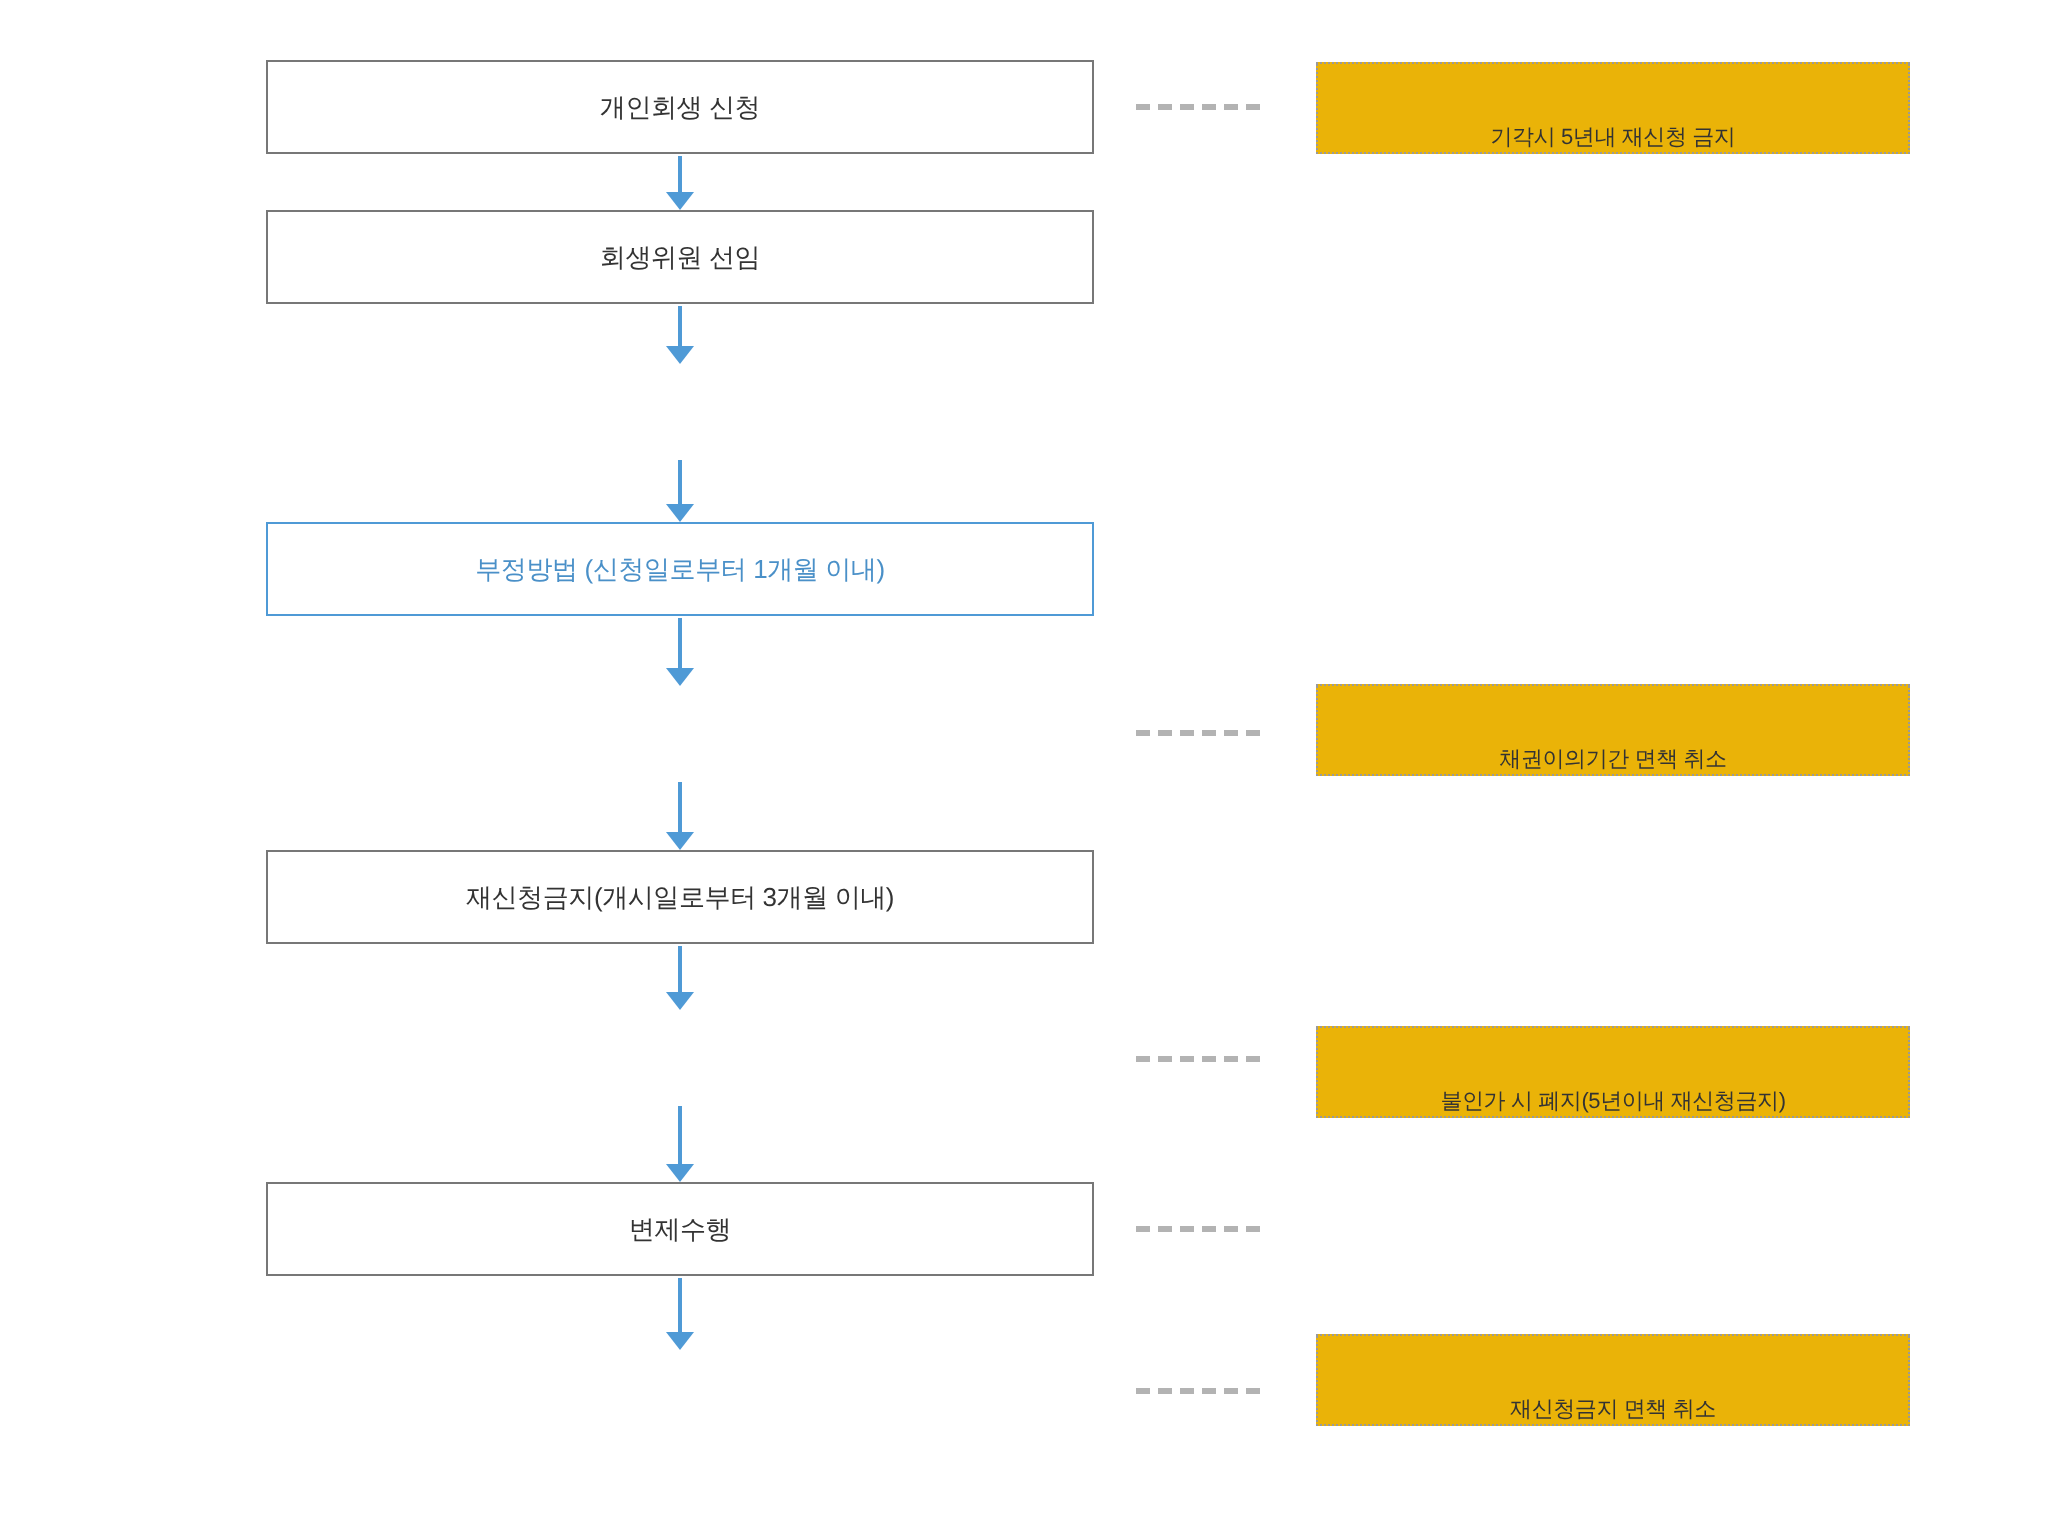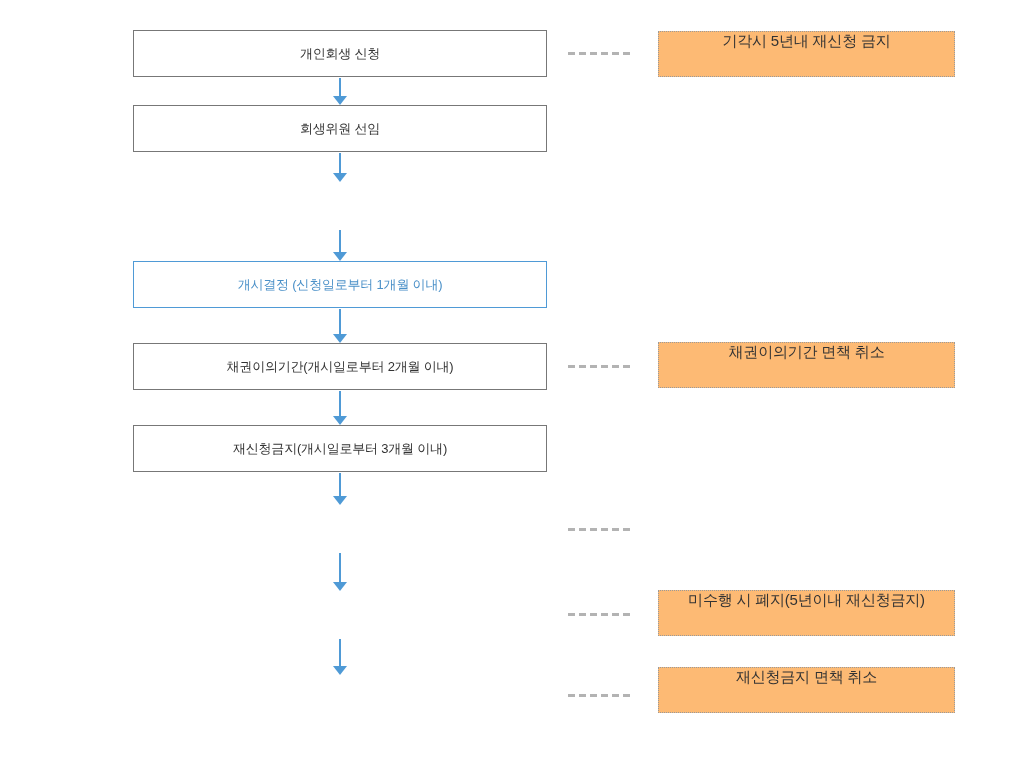--- a/index.html
+++ b/index.html
@@ -43,26 +43,26 @@
   .main-box.blue {
     border: 1px solid var(--blue);
     color: var(--blue-text);
   }
   .side-box {
     position: absolute;
     left: 658px;
     width: 297px;
     height: 46px;
     box-sizing: border-box;
-    background: #fdba74;
+    background: #eab308;
     border: 1px dotted var(--dotted-border);
     display: flex;
-    align-items: flex-start;
+    align-items: flex-end;
     justify-content: center;
-    font-size: 15px;
+    font-size: 11px;
     color: var(--dark-text);
     letter-spacing: -0.2px;
   }
   .arrow {
     position: absolute;
     left: 333px;
     width: 14px;
     display: flex;
     flex-direction: column;
     align-items: center;
@@ -96,27 +96,27 @@
 
 <div class="canvas">
 
   <div class="main-box dark" style="top:105px">
       <span>회생위원 선임</span>
     </div>
   <div class="main-box dark" style="top:30px">
       <span>개인회생 신청</span>
     </div>
   <div class="main-box blue" style="top:261px">
-      <span>개시결정 (신청일로부터 1개월 이내)</span>
-    </div>
-  <div class="main-box dark" style="top:343px">
-      <span>채권이의기간(개시일로부터 2개월 이내)</span>
+      <span>부정방법 (신청일로부터 1개월 이내)</span>
     </div>
   <div class="main-box dark" style="top:425px">
       <span>재신청금지(개시일로부터 3개월 이내)</span>
+    </div>
+  <div class="main-box dark" style="top:591px">
+      <span>변제수행</span>
     </div>
 
   <div class="arrow" style="top:78px;  height:27px">
       <div class="shaft"></div>
       <div class="head"></div>
     </div>
   <div class="arrow" style="top:153px; height:29px">
       <div class="shaft"></div>
       <div class="head"></div>
     </div>
@@ -150,20 +150,20 @@
   <div class="connector" style="top:528px"></div>
   <div class="connector" style="top:613px"></div>
   <div class="connector" style="top:694px"></div>
 
   <div class="side-box" style="top:31px">
       <span>기각시 5년내 재신청 금지</span>
     </div>
   <div class="side-box" style="top:342px">
       <span>채권이의기간 면책 취소</span>
     </div>
-  <div class="side-box" style="top:590px">
-      <span>미수행 시 폐지(5년이내 재신청금지)</span>
+  <div class="side-box" style="top:513px">
+      <span>불인가 시 폐지(5년이내 재신청금지)</span>
     </div>
   <div class="side-box" style="top:667px">
       <span>재신청금지 면책 취소</span>
     </div>
 
 </div>
 
 </body></html>

